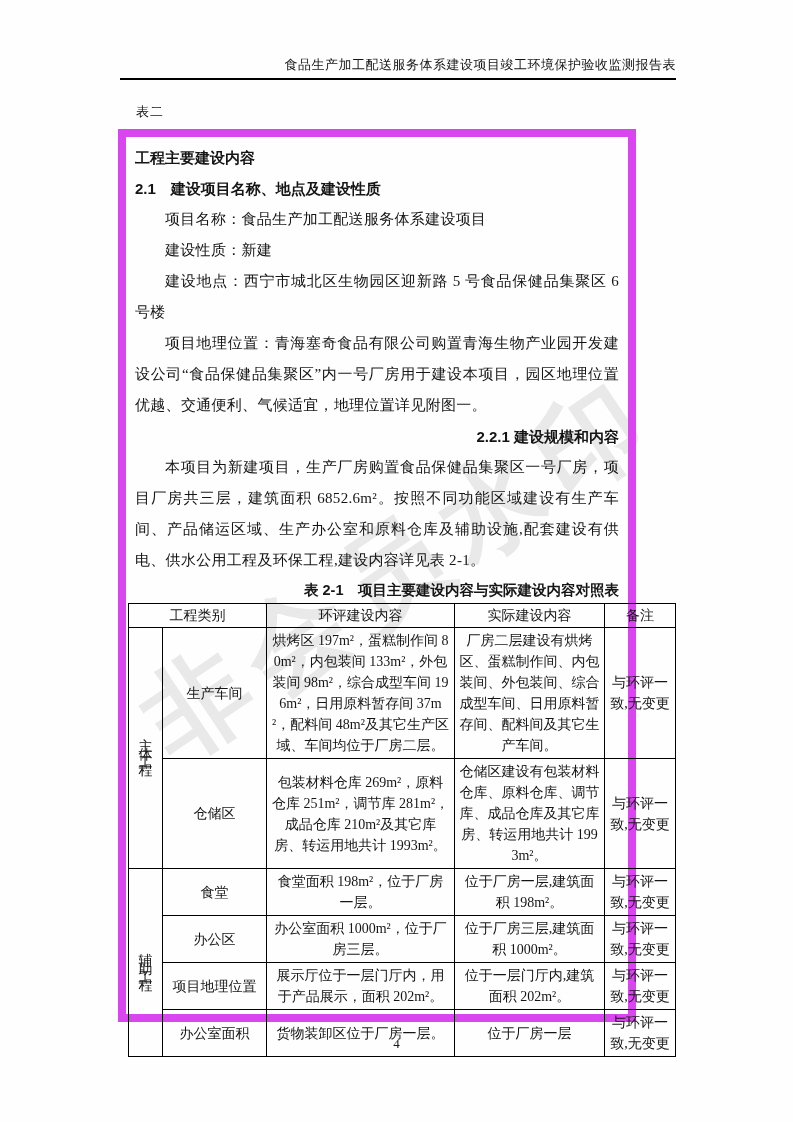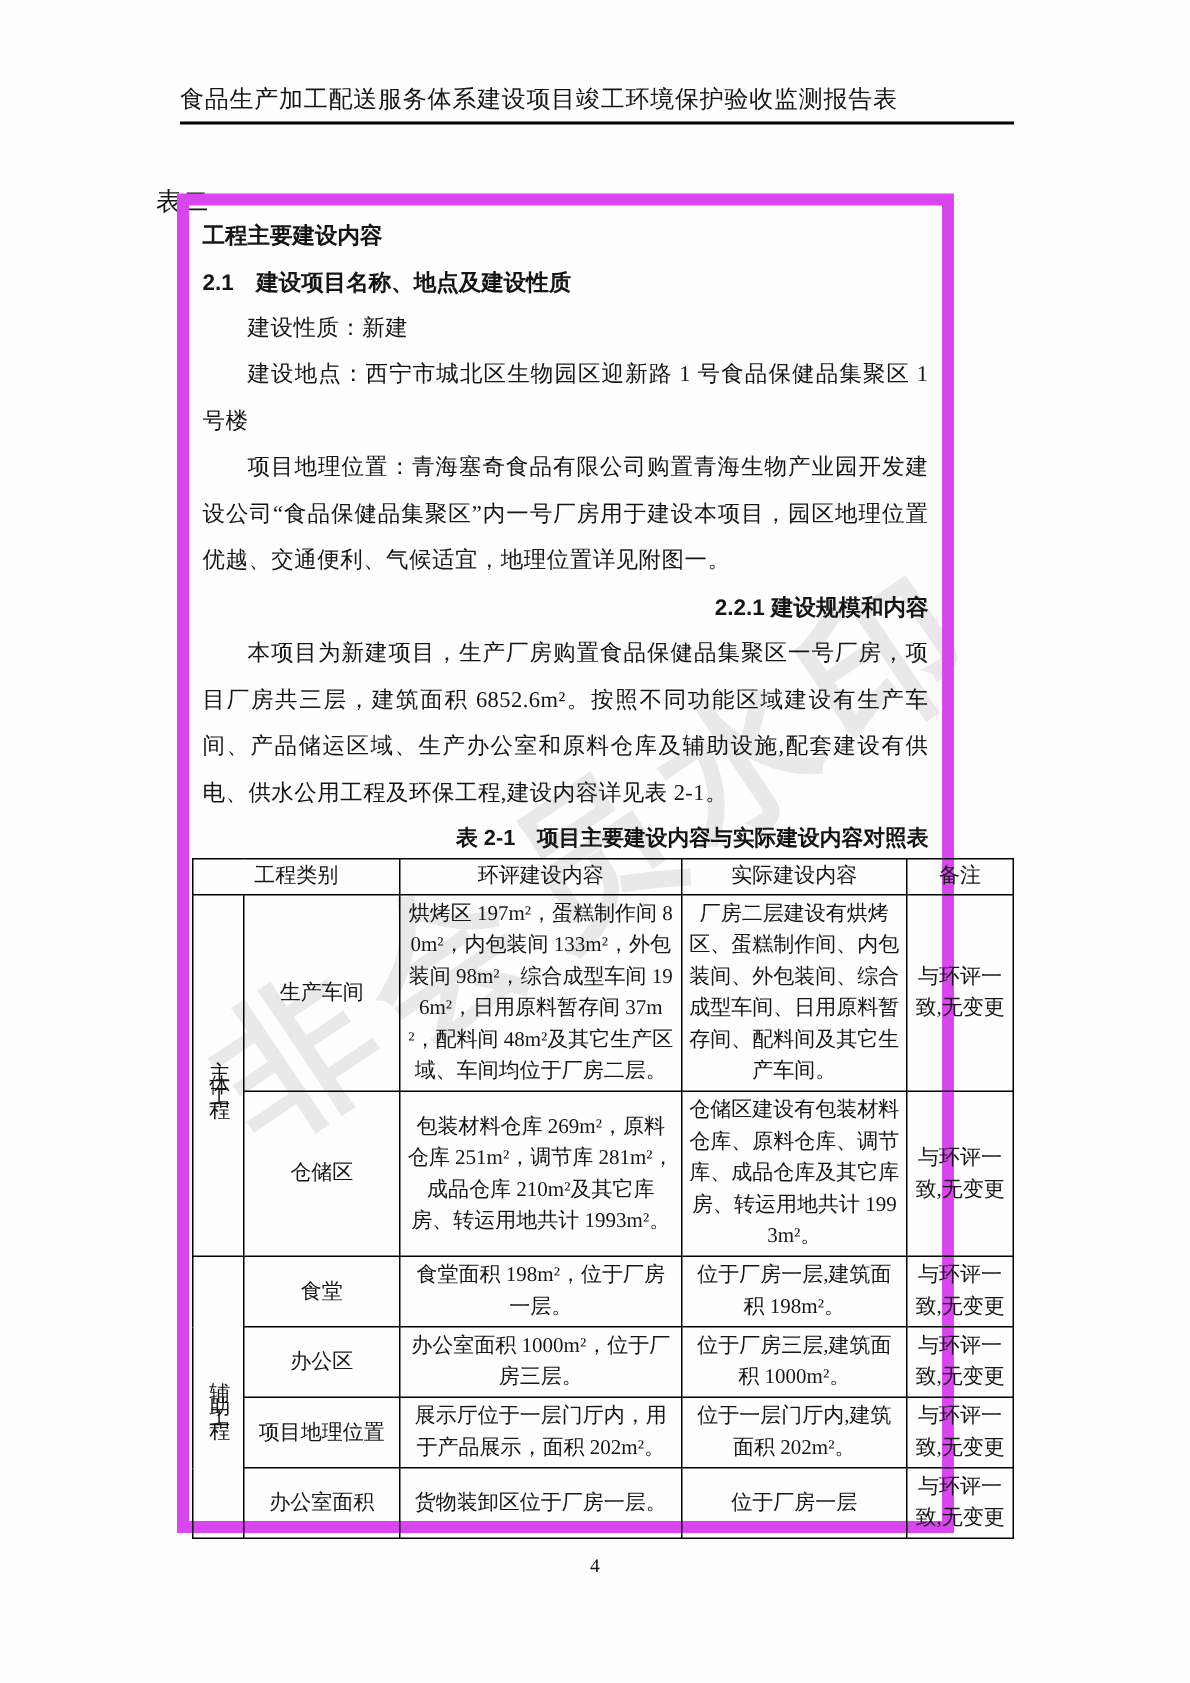--- a/index.html
+++ b/index.html
@@ -4,25 +4,25 @@
 <style>
   html,body { margin:0; padding:0; background:#ffffff; }
   .page {
     position:relative; width:793px; height:1122px; background:#fefefe;
     font-family:"Liberation Serif","DejaVu Serif",serif; color:#151515;
     overflow:hidden; margin:0 auto;
   }
   
   .doc-header {
     position:absolute; top:56px; left:120px; width:556px;
-    text-align:left; font-size:16px; letter-spacing:0.5px;
+    text-align:right; font-size:13px; letter-spacing:0.5px;
     border-bottom:2px solid #000; padding-bottom:4px;
   }
   .table-label {
-    position:absolute; top:103px; left:104px; font-size:17px; letter-spacing:1px;margin-top:20px;
+    position:absolute; top:103px; left:136px; font-size:13px; letter-spacing:1px;
   }
   
   .main-box {
     position:absolute; top:129px; left:118px; width:518px; height:893px;
     border:8px solid #d946ef; box-sizing:border-box; padding:5px 9px 0 9px;
   }
   .main-box .h1, .main-box .h2, .main-box .h3 {
     margin:0; line-height:31px; font-size:15px; font-weight:bold;
     font-family:"Liberation Sans","DejaVu Sans",sans-serif;
   }
@@ -73,22 +73,23 @@
 
   <div class="watermark">非会员水印</div>
 
   <div class="doc-header">食品生产加工配送服务体系建设项目竣工环境保护验收监测报告表</div>
 
   <div class="table-label">表二</div>
 
   <div class="main-box">
     <div class="h1">工程主要建设内容</div>
     <div class="h2">2.1　建设项目名称、地点及建设性质</div>
+    <p class="indent">项目名称：食品生产加工配送服务体系建设项目</p>
     <p class="indent">建设性质：新建</p>
-    <p class="indent">建设地点：西宁市城北区生物园区迎新路 1 号食品保健品集聚区 1 号楼</p>
+    <p class="indent">建设地点：西宁市城北区生物园区迎新路 5 号食品保健品集聚区 6 号楼</p>
     <p class="indent">项目地理位置：青海塞奇食品有限公司购置青海生物产业园开发建设公司“食品保健品集聚区”内一号厂房用于建设本项目，园区地理位置优越、交通便利、气候适宜，地理位置详见附图一。</p>
     <div class="h3">2.2.1 建设规模和内容</div>
     <p class="indent">本项目为新建项目，生产厂房购置食品保健品集聚区一号厂房，项目厂房共三层，建筑面积 6852.6m²。按照不同功能区域建设有生产车间、产品储运区域、生产办公室和原料仓库及辅助设施,配套建设有供电、供水公用工程及环保工程,建设内容详见表 2-1。</p>
 
     <div class="tbl-title">表 2-1　项目主要建设内容与实际建设内容对照表</div>
 
     <table class="cmp">
       <colgroup>
         <col style="width:34px">
           <col style="width:104px">

